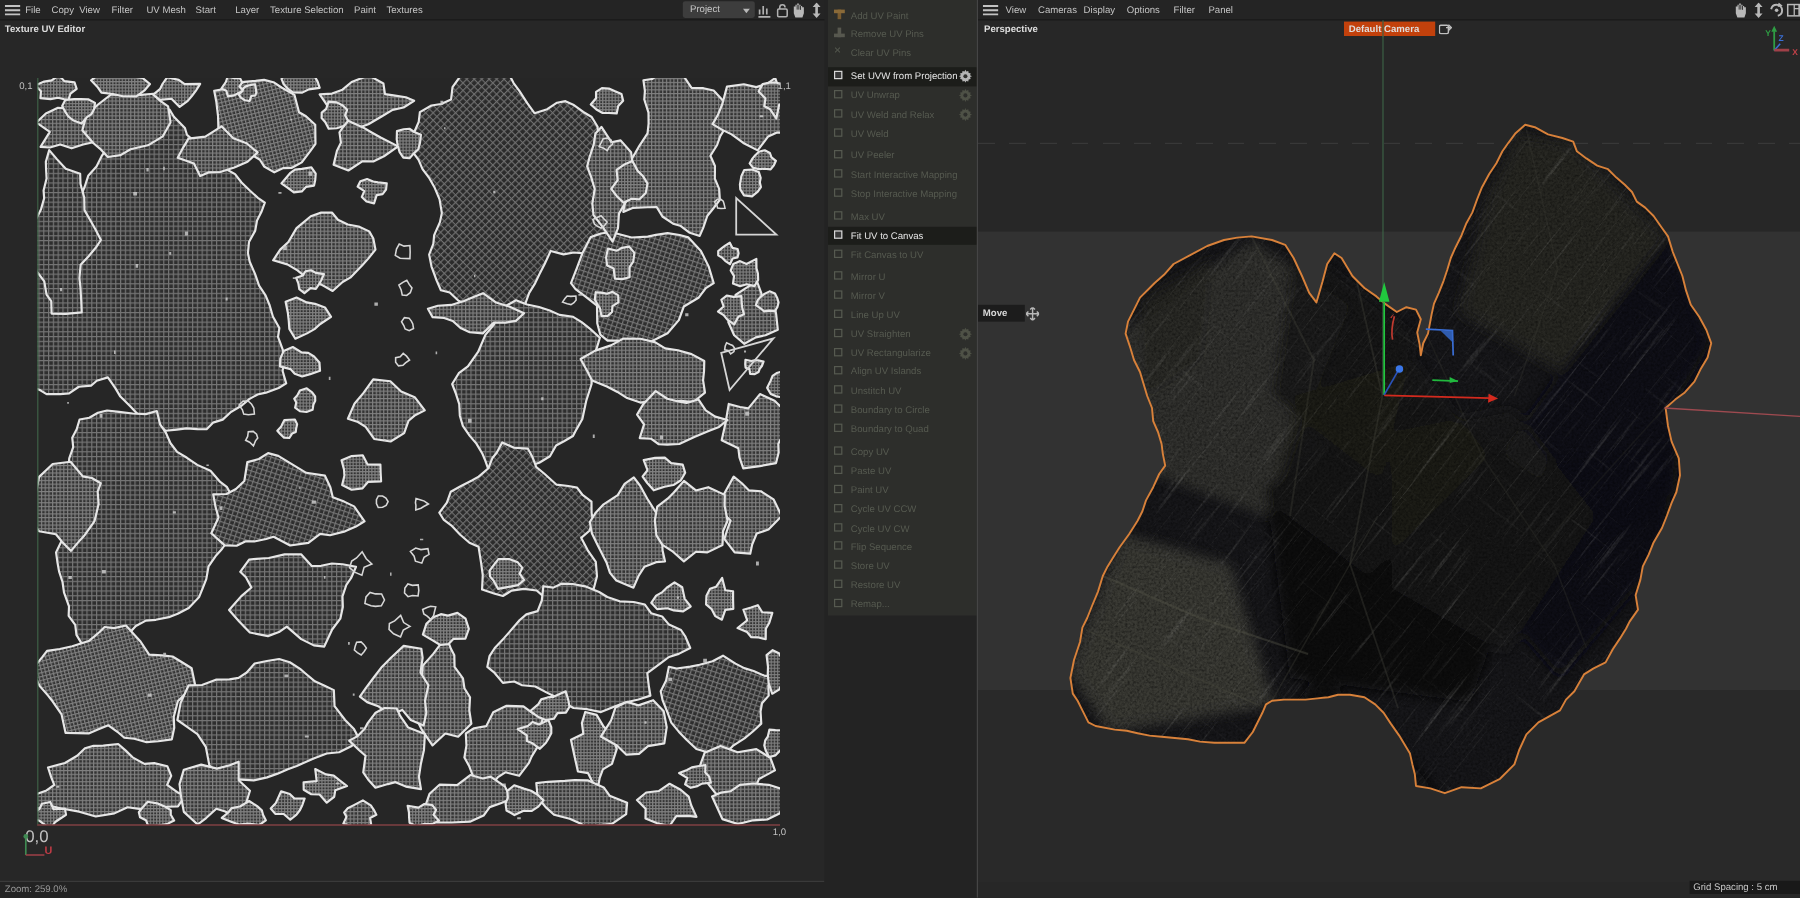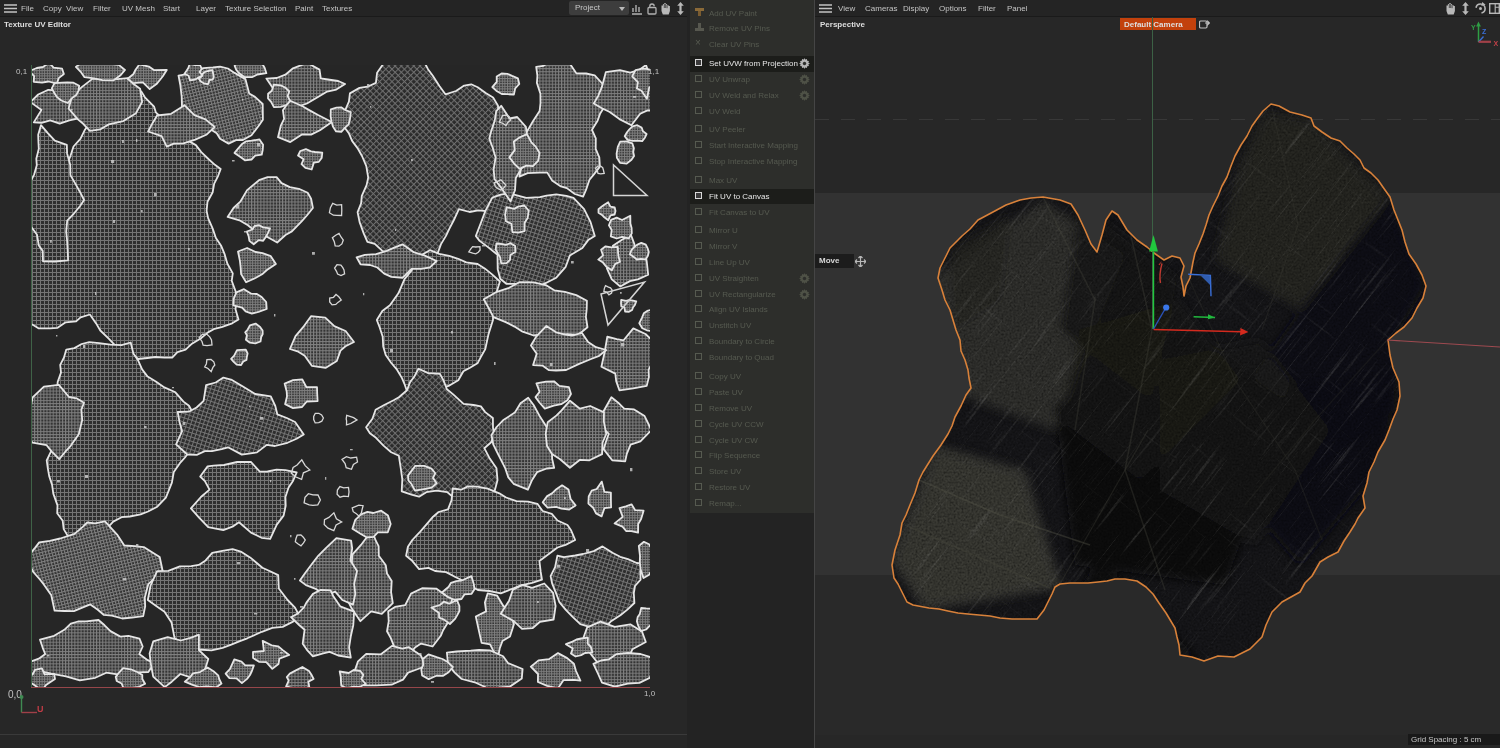--- a/index.html
+++ b/index.html
@@ -193,30 +193,33 @@
 <path d="M612.1 290.0 611.6 293.0 608.9 294.9 606.8 292.0 603.9 291.5 604.3 288.6 605.5 285.6 608.5 287.1 610.5 287.9Z" fill="none" stroke="#d8d8d8" stroke-width="1.3"></path>
 <path d="M232 160h2.6v1.4h-2.6ZM363 293h1.3v2.3h-1.3ZM56 335h1.4v1.4h-1.4ZM294 578h1.5v1.7h-1.5ZM419 653h2.5v2.1h-2.5ZM633 96h3.1v1.8h-3.1ZM122 140h1.9v3.0h-1.9ZM144 426h2.6v2.0h-2.6ZM370 106h1.3v1.7h-1.3ZM451 331h1.9v2.5h-1.9ZM312 252h2.9v2.7h-2.9ZM183 422h2.4v3.1h-2.4ZM482 245h3.4v1.5h-3.4ZM290 535h1.5v2.3h-1.5ZM57 480h2.9v2.5h-2.9ZM571 261h2.7v2.5h-2.7ZM390 349h3.0v3.3h-3.0ZM325 477h1.3v2.7h-1.3ZM431 681h3.0v1.8h-3.0ZM270 480h1.2v2.2h-1.2ZM136 139h1.3v2.9h-1.3ZM113 220h2.1v3.1h-2.1ZM83 345h2.4v3.1h-2.4ZM537 601h1.8v2.1h-1.8ZM254 613h3.3v1.5h-3.3ZM141 210h1.7v2.3h-1.7ZM395 229h1.2v2.1h-1.2ZM260 417h3.3v2.7h-3.3ZM350 449h2.7v1.3h-2.7ZM586 549h3.1v3.0h-3.1ZM274 314h1.4v2.6h-1.4ZM71 109h1.7v1.6h-1.7ZM242 99h1.2v1.5h-1.2ZM95 292h1.3v3.1h-1.3ZM411 159h1.8v2.0h-1.8ZM257 143h3.1v3.4h-3.1ZM320 366h1.4v1.4h-1.4ZM244 231h3.0v1.6h-3.0ZM47 655h2.4v1.5h-2.4ZM367 84h2.4v3.4h-2.4ZM564 497h1.8v2.0h-1.8ZM136 544h2.4v2.9h-2.4ZM236 205h3.0v3.4h-3.0ZM557 565h3.0v2.8h-3.0ZM172 387h2.0v1.3h-2.0ZM50 240h1.8v2.7h-1.8ZM621 343h3.3v3.4h-3.3ZM620 292h1.7v1.7h-1.7ZM154 193h2.6v3.2h-2.6ZM550 363h2.6v3.0h-2.6ZM85 475h3.2v2.9h-3.2ZM494 362h1.6v2.9h-1.6ZM237 562h3.3v2.1h-3.3ZM280 652h2.8v1.6h-2.8ZM111 160h3.2v3.0h-3.2ZM123 578h3.4v2.6h-3.4ZM249 406h1.5v1.2h-1.5ZM630 468h2.4v3.3h-2.4ZM300 606h3.0v1.7h-3.0ZM188 248h1.7v2.5h-1.7Z" fill="#cfcfcf" opacity="0.8"></path>
 <path d="M613.5 165L613.5 195.5L647 195.5Z" fill="none" stroke="#d5d5d5" stroke-width="1.5"></path>
 <path d="M601 294L644.5 282L608 325Z" fill="none" stroke="#d5d5d5" stroke-width="1.5"></path>
   </svg>
 
   <div class="abs" style="left:31px;top:65px;width:1px;height:622px;background:#3f6247"></div>
   <div class="abs" style="left:31px;top:687px;width:619px;height:1px;background:#96464a"></div>
   <span class="abs" style="left:16px;top:67px;font-size:8px;color:#c0c0c0">0,1</span>
   <span class="abs" style="left:648px;top:67px;font-size:8px;color:#c0c0c0">1,1</span>
-  <span class="abs" style="left:8px;top:689px;font-size:10px;color:#c0c0c0">0,0</span>
+  <span class="abs" style="left:21px;top:689px;font-size:14px;color:#c0c0c0">0,0</span>
   <span class="abs" style="left:644px;top:689px;font-size:8px;color:#c0c0c0">1,0</span>
   <svg class="abs" style="left:18px;top:694px" width="26" height="22">
       <path d="M3.5 2V18.5" stroke="#3f8a52" stroke-width="1.4" fill="none"></path>
       <path d="M3.5 18.5H19" stroke="#a04048" stroke-width="1.4" fill="none"></path>
       <circle cx="3.5" cy="3" r="2" fill="#3f8a52"></circle>
     </svg>
   <span class="abs" style="left:37px;top:704px;font-size:9px;color:#c03c46;font-weight:bold">U</span>
 
   <div class="abs" style="left:0;top:734px;width:687px;height:1px;background:#3a3a3a"></div>
+  <div class="abs" style="left:0;top:735px;width:687px;height:13px;background:#232323">
+    <span style="position:absolute;left:4px;top:1px;font-size:8px;color:#989898">Zoom: 259.0%</span>
+  </div>
 </div>
 
 <div class="abs" style="left:687px;top:0;width:128px;height:748px;background:#232323">
   <div class="abs" style="left:3px;top:0;width:124px;height:513px;background:#2d2e2b;font-size:8px">
     <div style="position:absolute;left:0;top:5.6px;width:124px;height:15.8px;color:#565a50">
         <span style="position:absolute;left:8px;top:2px;width:3px;height:8px;background:#7a5c30"></span>
         <span style="position:absolute;left:5px;top:2px;width:9px;height:3px;background:#8a6a38"></span>
         <span style="position:absolute;left:19px;top:3px;white-space:nowrap">Add UV Paint</span>
       </div>
       <div style="position:absolute;left:0;top:21.4px;width:124px;height:15.8px;color:#565a50">
@@ -327,21 +330,21 @@
       <div style="position:absolute;left:0;top:369.4px;width:124px;height:15.8px;color:#565a50">
         <span style="position:absolute;left:5px;top:3px;width:7px;height:7px;border:1px solid #565a50;"></span>
         <span style="position:absolute;left:19px;top:3px;white-space:nowrap">Copy UV</span>
       </div>
       <div style="position:absolute;left:0;top:385.2px;width:124px;height:15.8px;color:#565a50">
         <span style="position:absolute;left:5px;top:3px;width:7px;height:7px;border:1px solid #565a50;"></span>
         <span style="position:absolute;left:19px;top:3px;white-space:nowrap">Paste UV</span>
       </div>
       <div style="position:absolute;left:0;top:401.0px;width:124px;height:15.8px;color:#565a50">
         <span style="position:absolute;left:5px;top:3px;width:7px;height:7px;border:1px solid #565a50;"></span>
-        <span style="position:absolute;left:19px;top:3px;white-space:nowrap">Remove UV</span>
+        <span style="position:absolute;left:19px;top:3px;white-space:nowrap">Paint UV</span>
       </div>
       <div style="position:absolute;left:0;top:416.8px;width:124px;height:15.8px;color:#565a50">
         <span style="position:absolute;left:5px;top:3px;width:7px;height:7px;border:1px solid #565a50;"></span>
         <span style="position:absolute;left:19px;top:3px;white-space:nowrap">Cycle UV CCW</span>
       </div>
       <div style="position:absolute;left:0;top:432.6px;width:124px;height:15.8px;color:#565a50">
         <span style="position:absolute;left:5px;top:3px;width:7px;height:7px;border:1px solid #565a50;"></span>
         <span style="position:absolute;left:19px;top:3px;white-space:nowrap">Cycle UV CW</span>
       </div>
       <div style="position:absolute;left:0;top:448.4px;width:124px;height:15.8px;color:#565a50">

